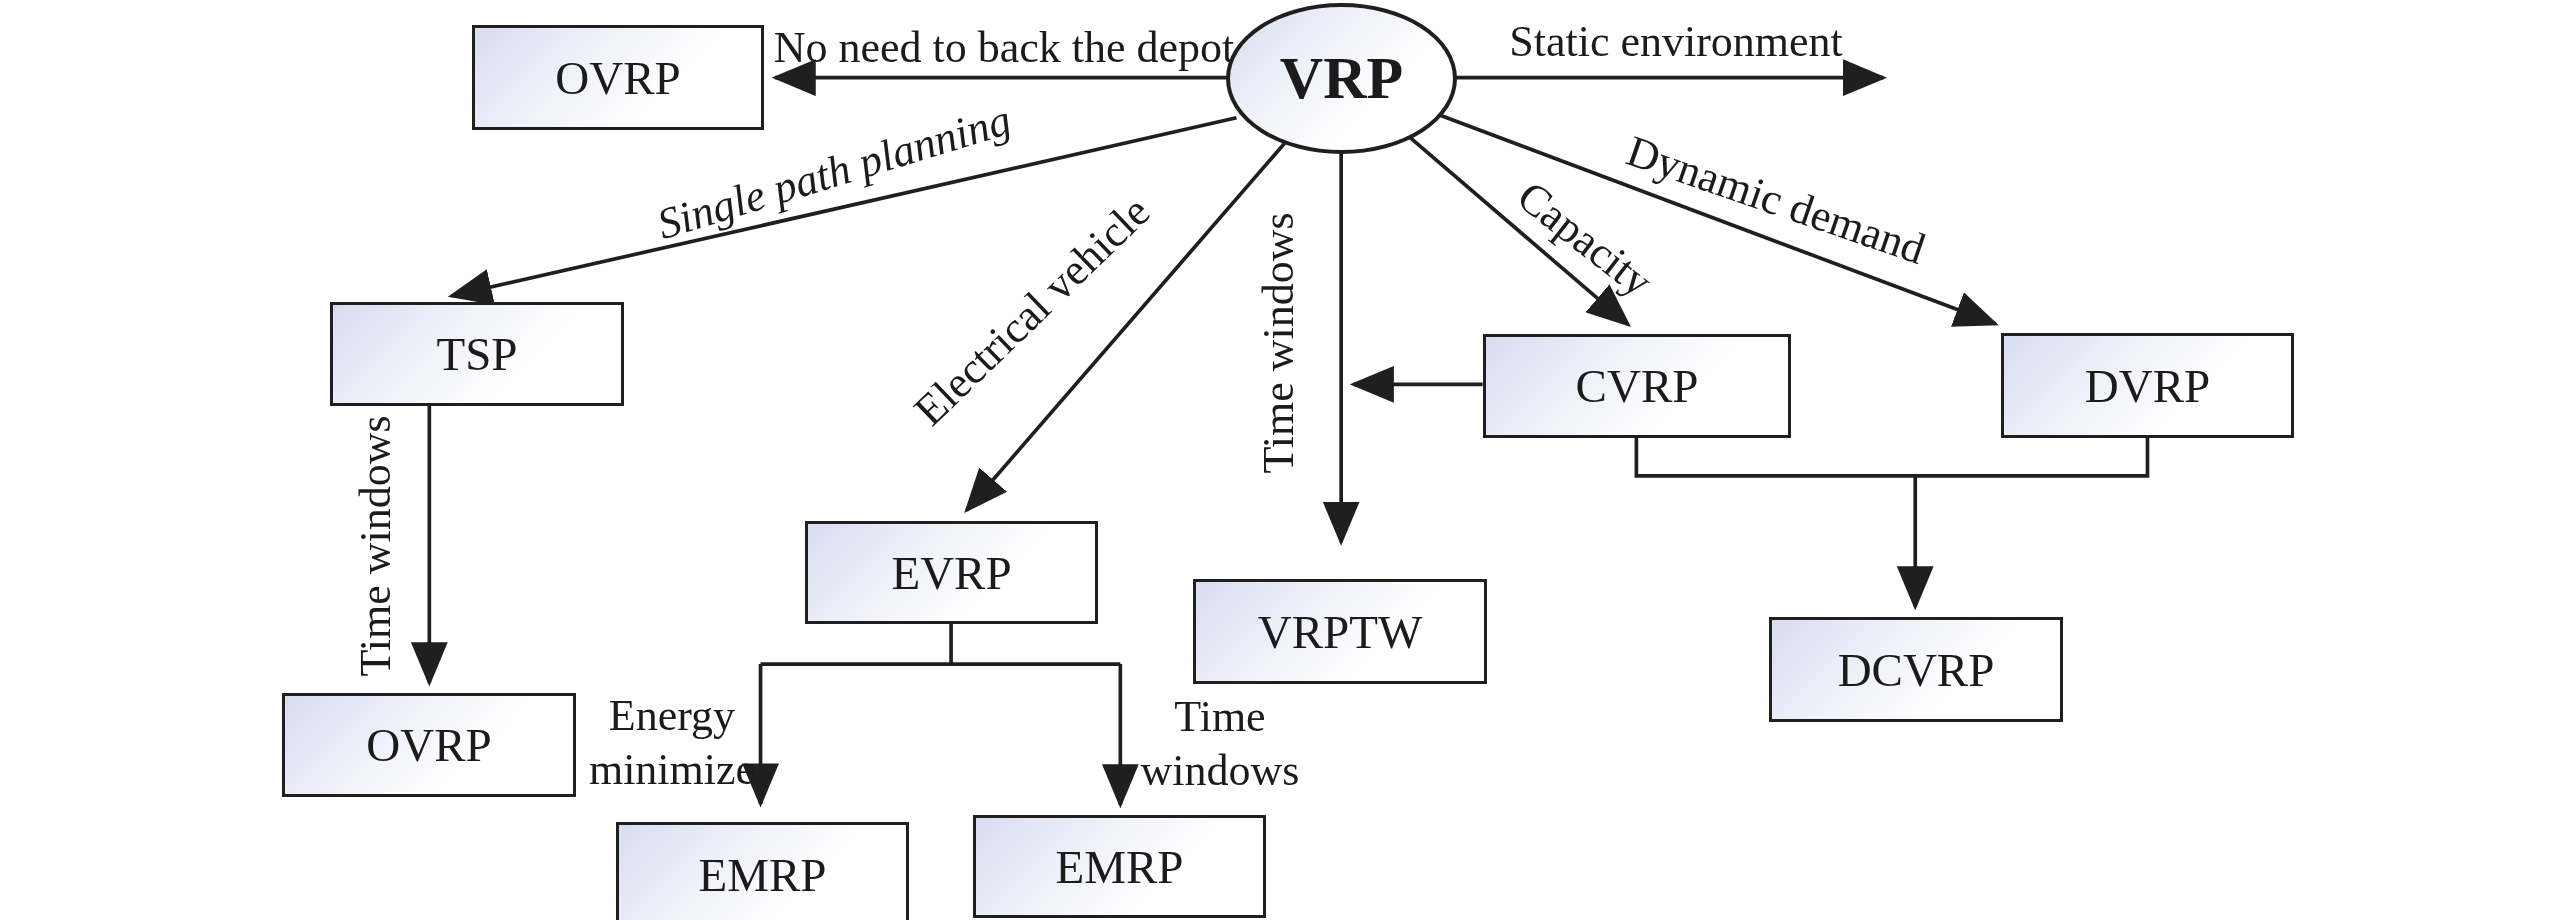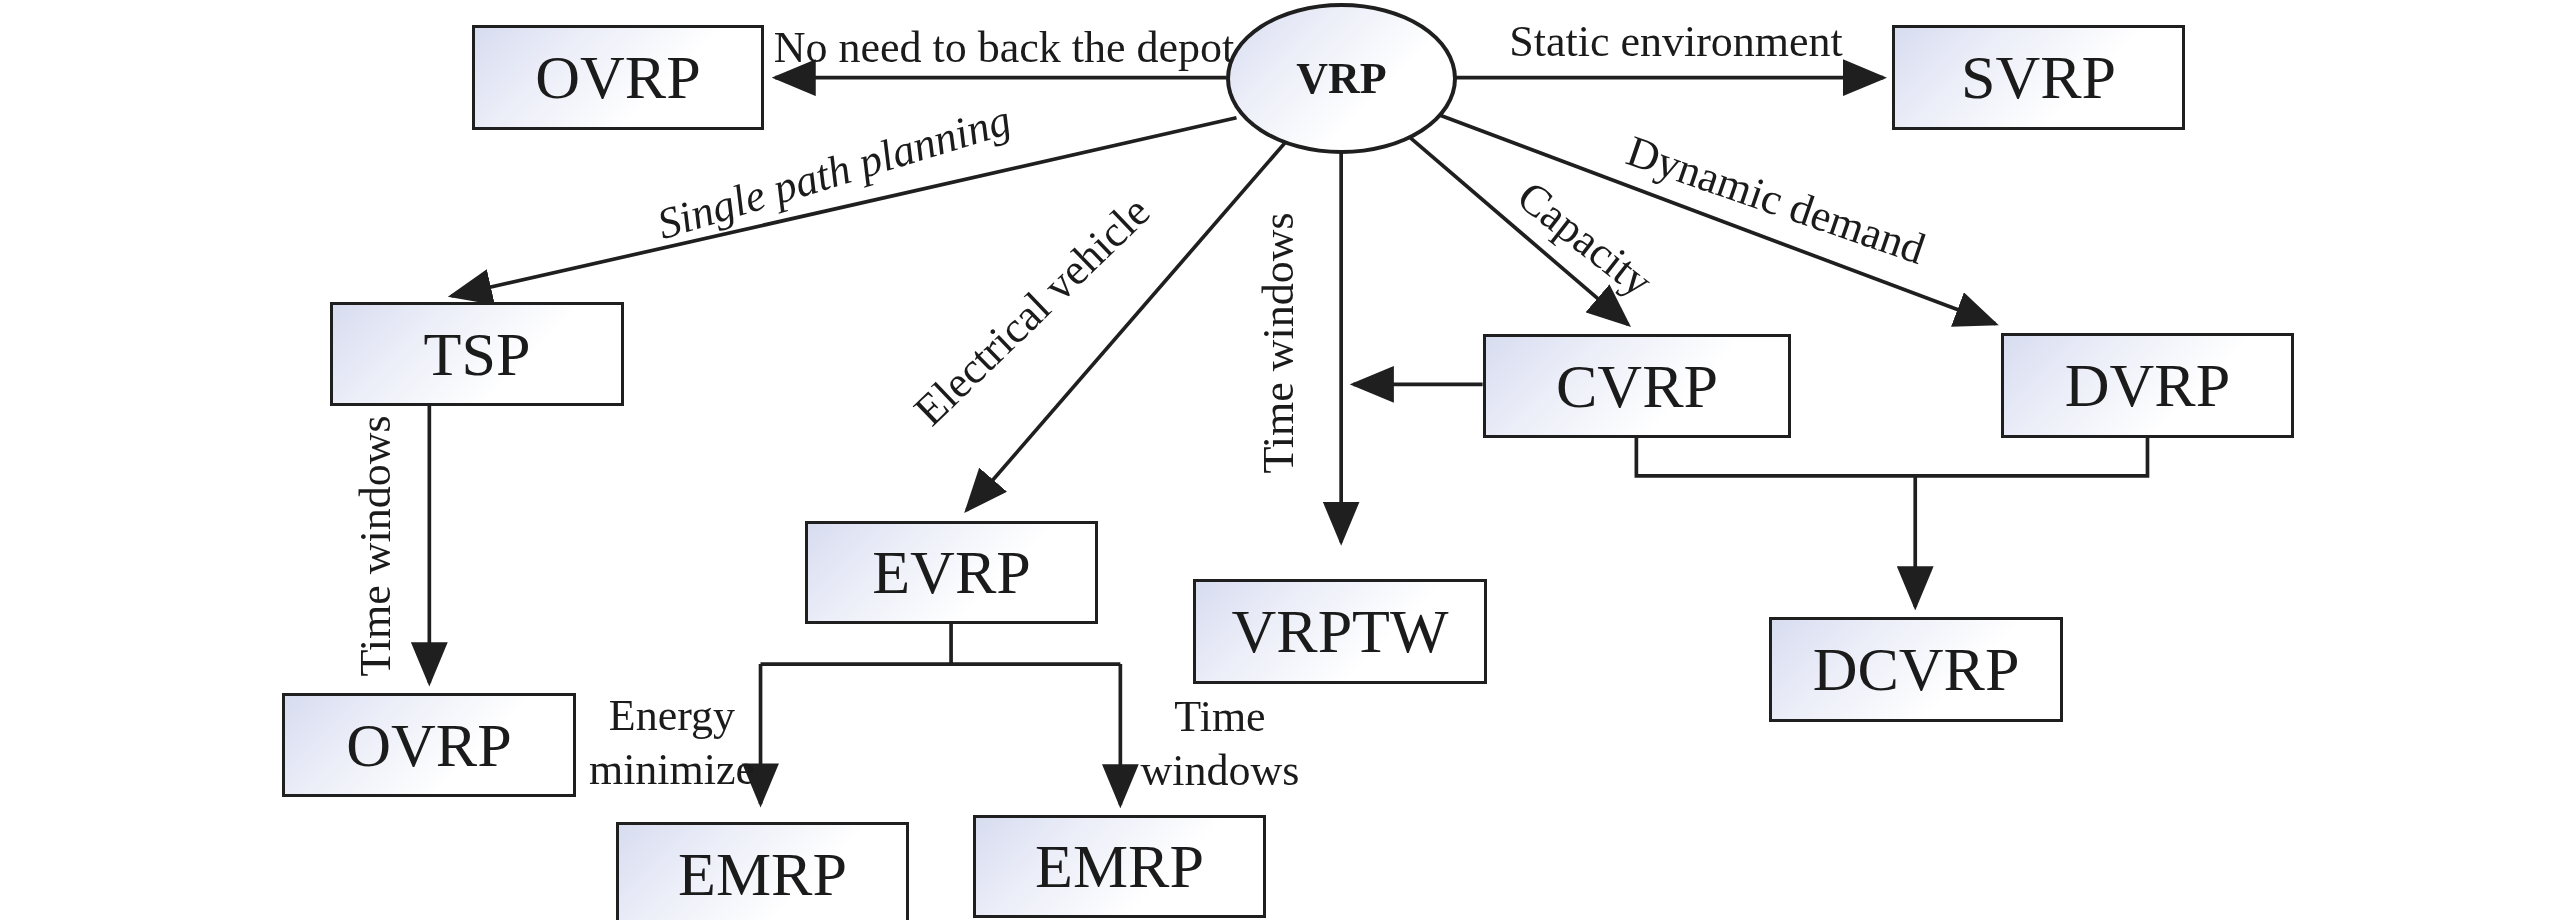--- a/index.html
+++ b/index.html
@@ -11,29 +11,29 @@
     font-family:"Liberation Serif","DejaVu Serif",serif;
     color:#1b1b1b;
   }
   #wires{position:absolute;left:0;top:0;z-index:0;}
   .node{
     position:absolute;
     box-sizing:border-box;
     border:3.3px solid #1f1f1f;
     background:linear-gradient(135deg,#d7dcf0 0%,#eceef8 30%,#ffffff 65%,#ffffff 100%);
     display:flex;align-items:center;justify-content:center;
-    font-size:62px;
+    font-size:47px;
     z-index:1;
   }
   .node-label{white-space:nowrap;}
   #node-vrp{
     left:1226px;top:2.5px;width:231px;height:151px;
     border-radius:50%;
     border-width:4.1px;
-    font-weight:bold;font-size:44px;
+    font-weight:bold;font-size:60px;
     z-index:2;
   }
   #node-ovrp  {left:472px; top:25px;  width:292px;height:105px;}
   #node-svrp  {left:1892px;top:25px;  width:293px;height:105px;}
   #node-tsp   {left:282px; top:302px; width:294px;height:104px;margin-left:48px;}
   #node-tsptw {left:282px; top:693px; width:294px;height:104px;}
   #node-evrp  {left:805px; top:521px; width:293px;height:103px;}
   #node-vrptw {left:1193px;top:552px; width:294px;height:105px;margin-top:27px;}
   #node-cvrp  {left:1483px;top:334px; width:308px;height:104px;}
   #node-dvrp  {left:2001px;top:333px; width:293px;height:105px;}
@@ -88,23 +88,20 @@
       <line x1="2342" y1="582" x2="2342" y2="742" marker-end="url(#arrow)"></line>
     </g>
   </svg>
 
   <div class="node" id="node-vrp">
     <span class="node-label">VRP</span>
   </div>
   <div class="node" id="node-ovrp">
     <span class="node-label">OVRP</span>
   </div>
-  <div class="node" id="node-svrp">
-    <span class="node-label">SVRP</span>
-  </div>
   <div class="node" id="node-tsp">
     <span class="node-label">TSP</span>
   </div>
   <div class="node" id="node-tsptw">
     <span class="node-label">OVRP</span>
   </div>
   <div class="node" id="node-evrp">
     <span class="node-label">EVRP</span>
   </div>
   <div class="node" id="node-vrptw">

